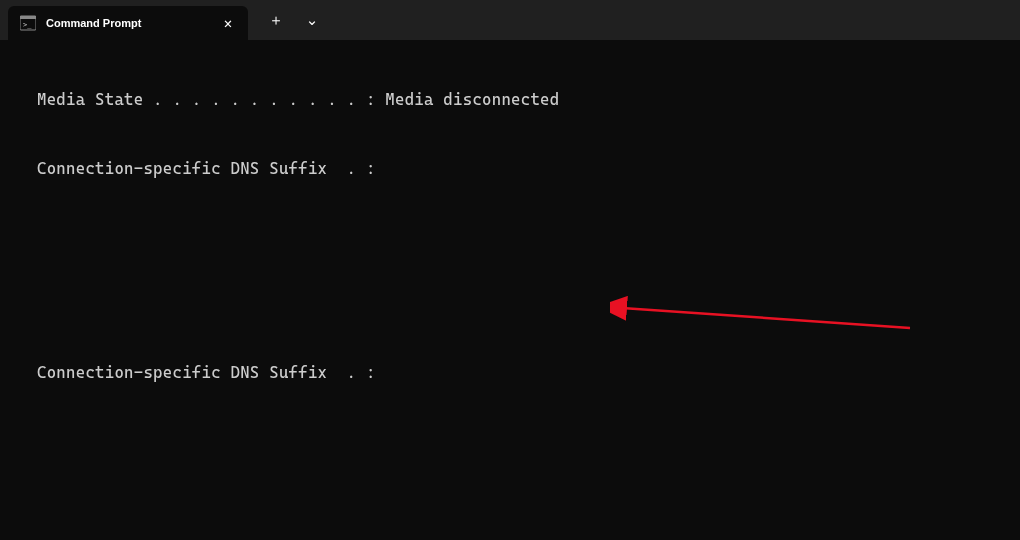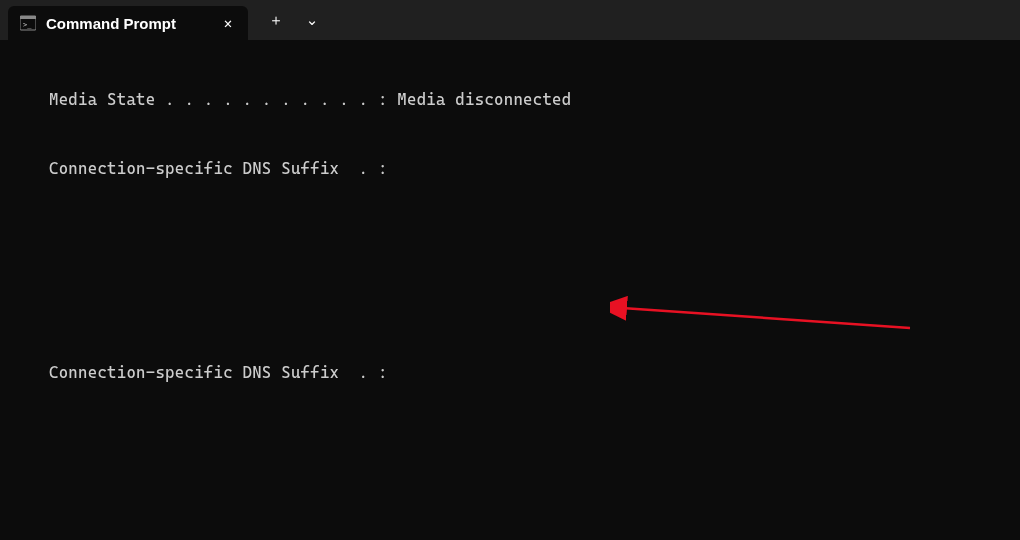--- a/index.html
+++ b/index.html
@@ -33,21 +33,21 @@
     .tab-icon {
       width: 16px;
       height: 16px;
       display: flex;
       align-items: center;
       justify-content: center;
     }
     .tab-title {
       color: #ffffff;
       font-family: 'Segoe UI', sans-serif;
-      font-size: 15px;
+      font-size: 11px;
       font-weight: 600;
       flex: 1;
     }
     .tab-close {
       width: 16px;
       height: 16px;
       display: flex;
       align-items: center;
       justify-content: center;
       color: #ffffff;
@@ -71,21 +71,21 @@
       font-family: 'Segoe UI', sans-serif;
       font-size: 15px;
     }
     .terminal {
       padding: 4px 8px;
       white-space: pre;
       line-height: 1.42;
       letter-spacing: 0.3px;
       position: relative;
     }
-    .line { display: block; margin-left: 12px; }
+    .line { display: block; }
     .arrow {
       position: absolute;
       pointer-events: none;
     }
   </style>
 </head>
 <body>
 
 <div class="titlebar">
   <div class="tab">

